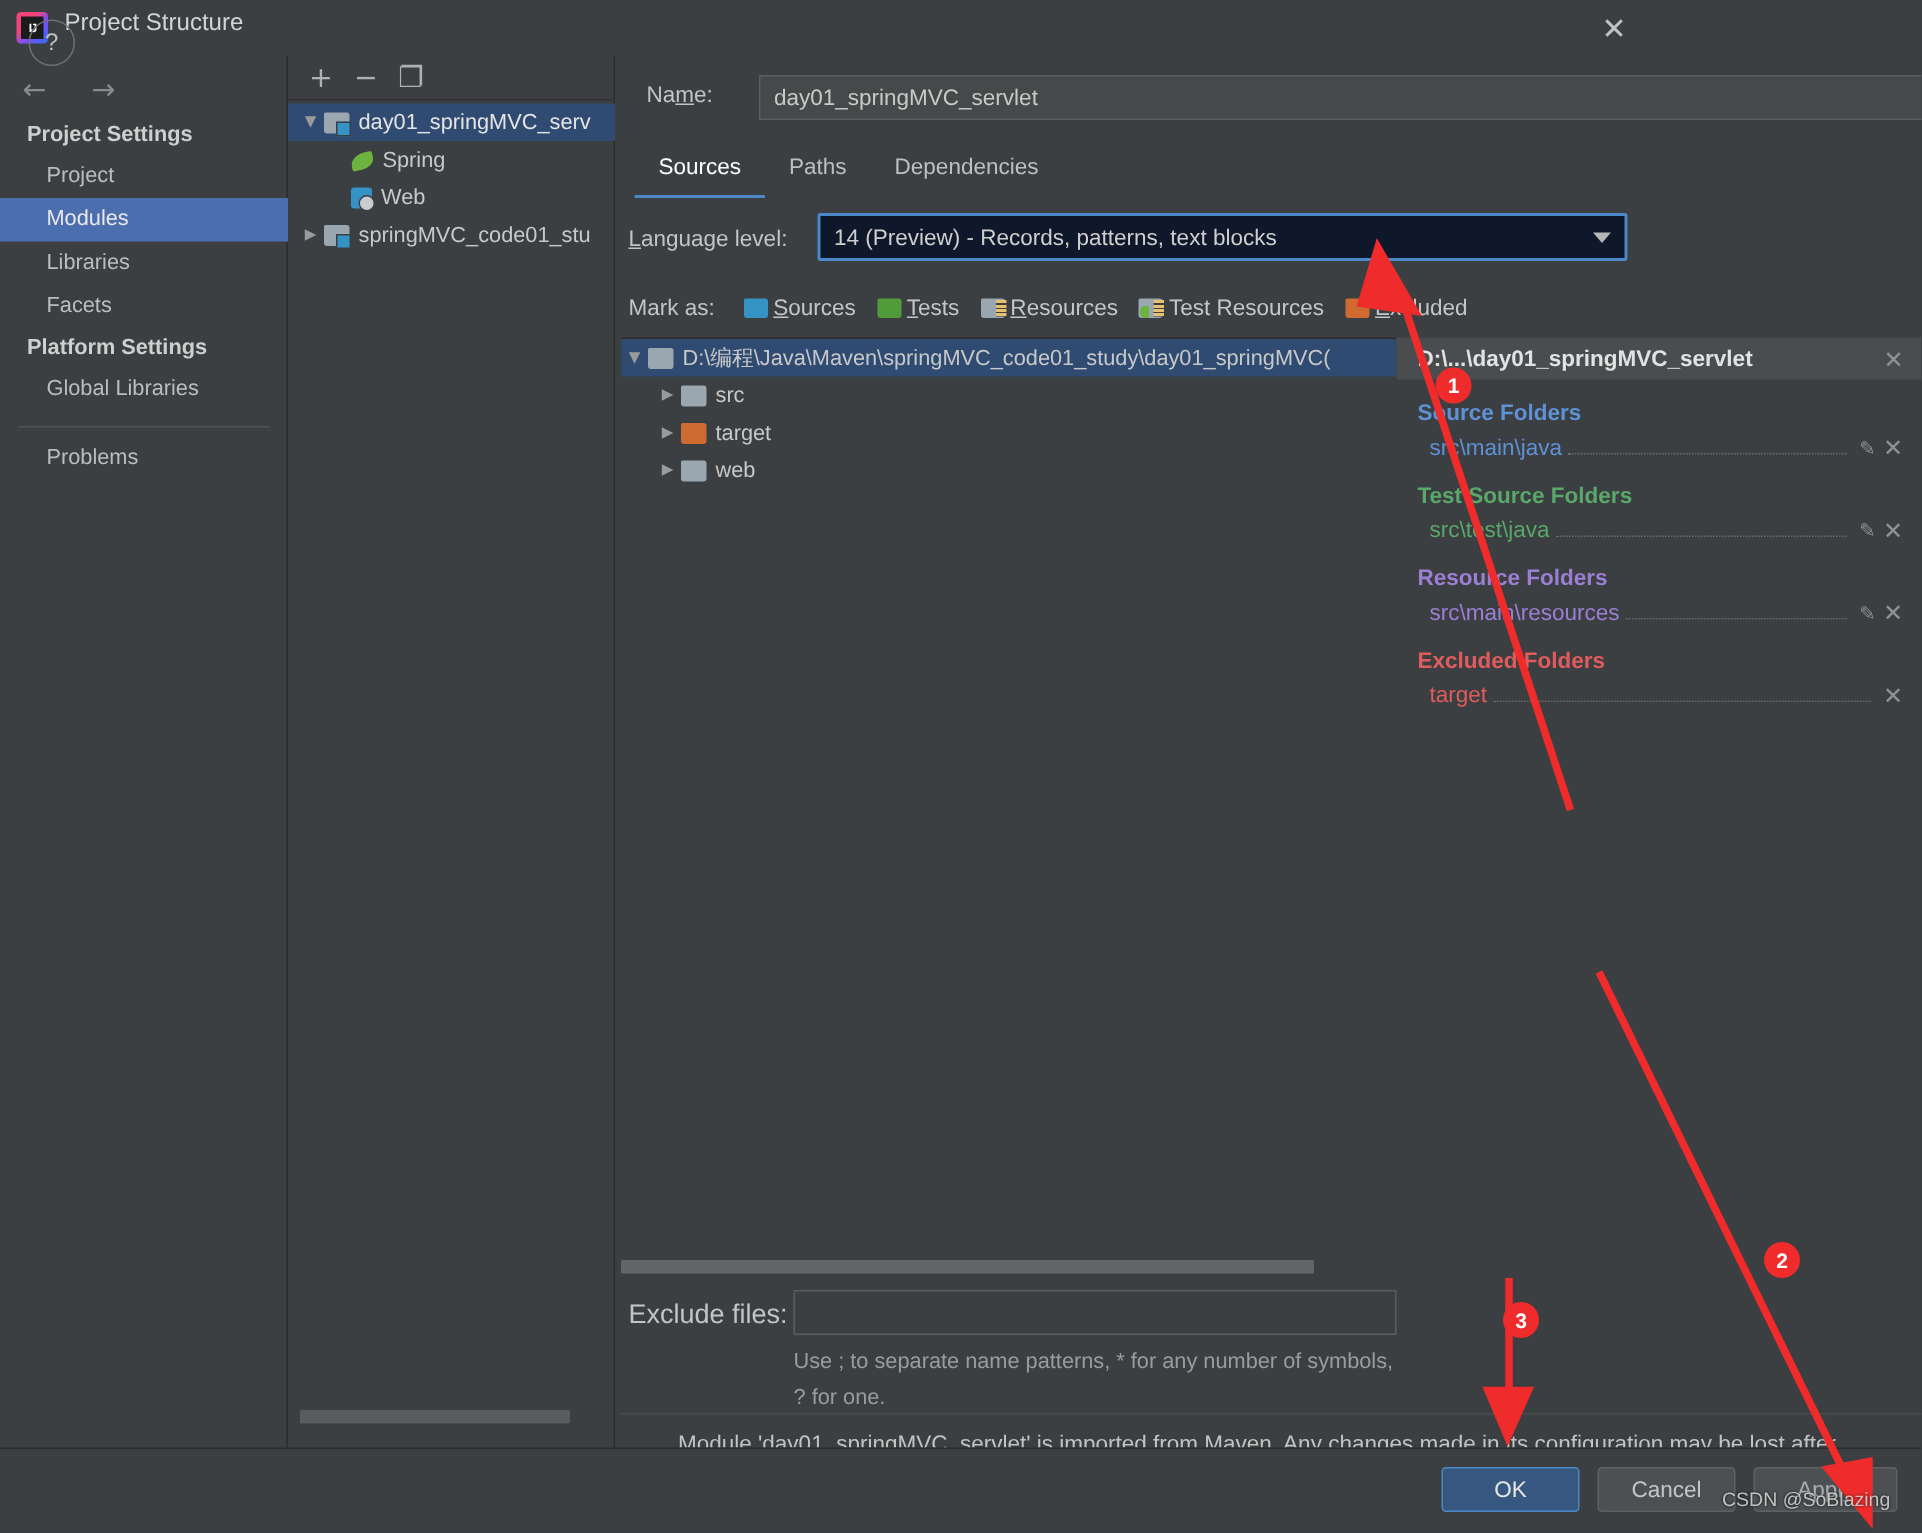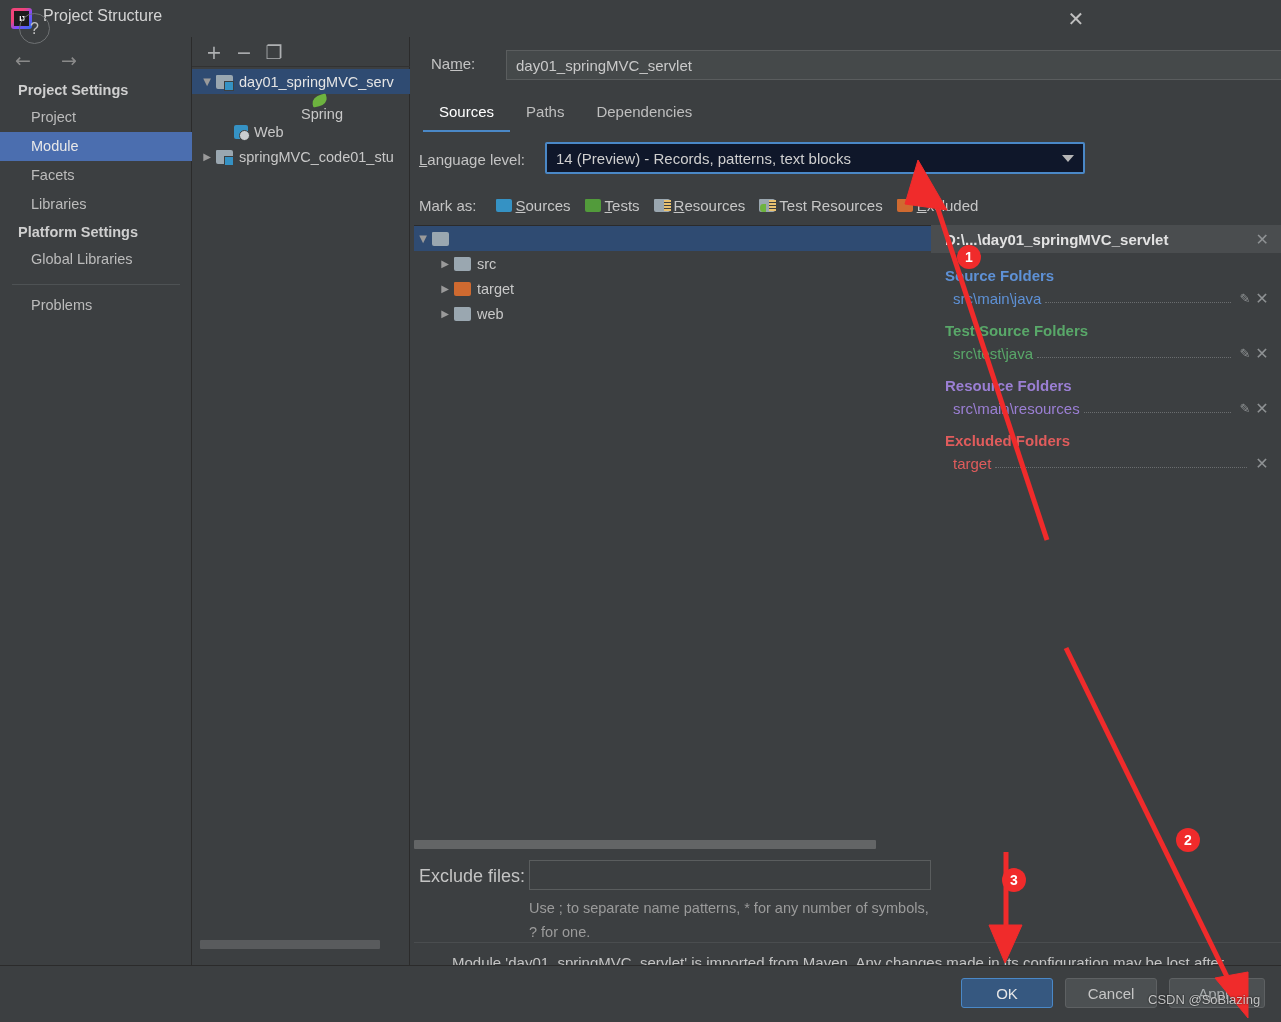--- a/index.html
+++ b/index.html
@@ -281,23 +281,23 @@
   </div>
 
   <div class="sidebar">
     <div class="nav-arrows">
       <div class="nav-arrow">←</div>
       <div class="nav-arrow">→</div>
     </div>
     <div class="side-list">
       <div class="side-group">Project Settings</div>
       <div class="side-item">Project</div>
-      <div class="side-item selected">Module</div>
+      <div class="side-item selected">Modules</div>
+      <div class="side-item">Libraries</div>
       <div class="side-item">Facets</div>
-      <div class="side-item">Libraries</div>
       <div class="side-group">Platform Settings</div>
       <div class="side-item">Global Libraries</div>
       <div class="side-sep"></div>
       <div class="side-item">Problems</div>
     </div>
   </div>
 
   <div class="modpanel">
     <div class="modtoolbar">
       <div class="tbtn">+</div>
@@ -305,21 +305,21 @@
       <div class="tbtn">❐</div>
     </div>
     <div class="modtree">
 
       <div class="trow sel">
         <span class="tw">▼</span>
         <span class="ficon mod"></span>
         <span>day01_springMVC_serv</span>
       </div>
 
-      <div class="trow" style="padding-left:42px;flex-direction:column;">
+      <div class="trow" style="padding-left:42px;">
         <span class="leaf-ico spring"></span>
         <span>Spring</span>
       </div>
 
       <div class="trow" style="padding-left:42px;">
         <span class="leaf-ico web"></span>
         <span>Web</span>
       </div>
 
       <div class="trow">
@@ -379,20 +379,21 @@
       <span class="markitem">
         <span class="mico orange"></span>
         <span><u>E</u>xcluded</span>
       </span>
     </div>
 
     <div class="contenttree">
       <div class="ctrow selected">
         <span class="tw">▼</span>
         <span class="ficon plain"></span>
+        <span>D:\编程\Java\Maven\springMVC_code01_study\day01_springMVC(</span>
       </div>
       <div class="ctrow" style="padding-left:22px;">
         <span class="tw">▶</span>
         <span class="ficon plain"></span>
         <span>src</span>
       </div>
       <div class="ctrow" style="padding-left:22px;">
         <span class="tw">▶</span>
         <span class="ficon orange"></span>
         <span>target</span>

